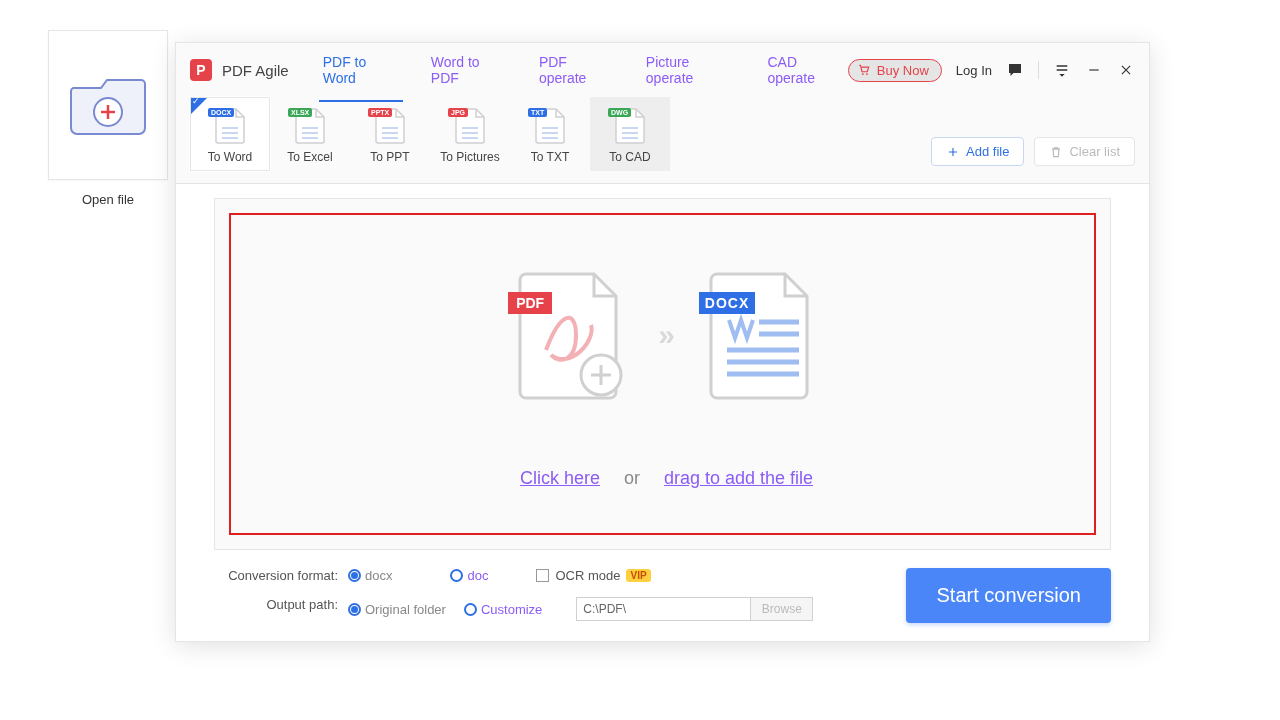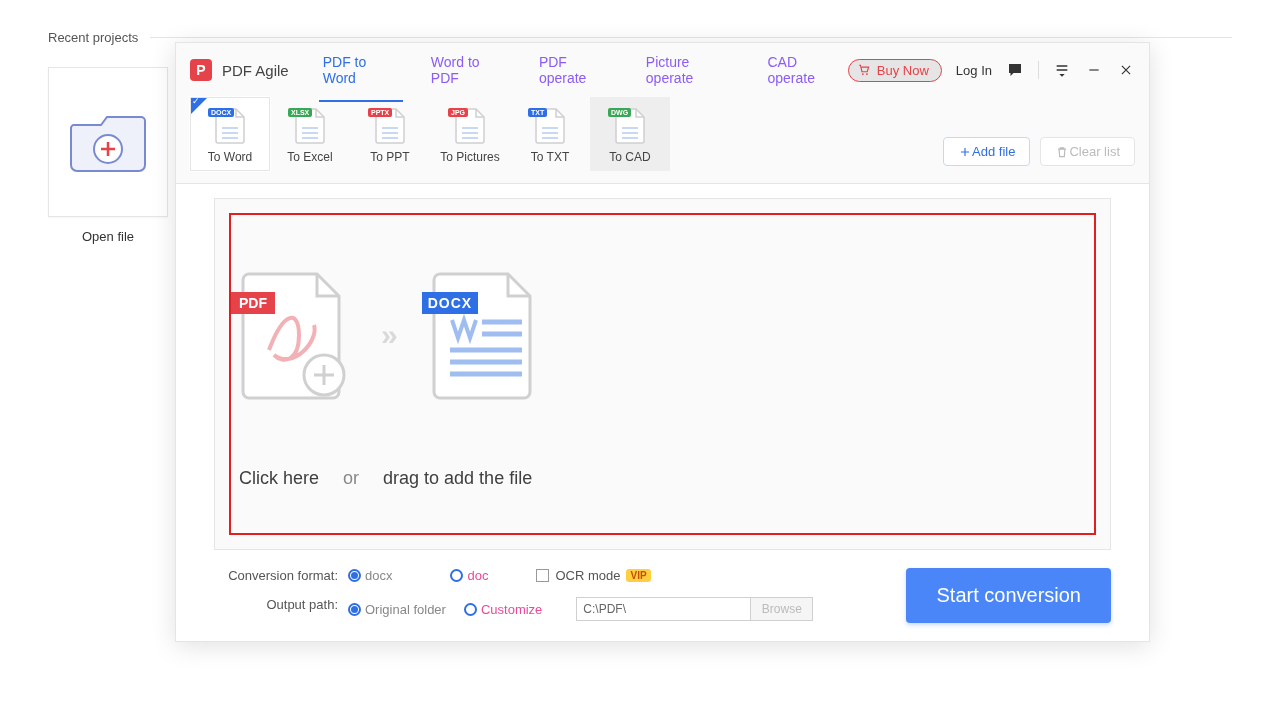--- a/index.html
+++ b/index.html
@@ -179,21 +179,21 @@
     display:flex; gap:10px; align-items:center;
     margin-top: 40px;
   }
   .pillbtn {
     border:1px solid #c7d8f3;
     color:#2f6fe6;
     background:#fff;
     border-radius:4px;
     padding:6px 14px;
     font-size:13px;
-    display:flex; align-items:center; 
+    display:flex; align-items:center; gap:6px;
     cursor:pointer;
   }
   .pillbtn.disabled {
     color:#bbb; border-color:#e5e5e5; cursor:default;
   }
 
   
   .content {
     flex:1;
     padding: 14px 38px 18px;
@@ -204,20 +204,21 @@
     background:#fafafa;
     padding:14px;
     flex:1;
     display:flex;
   }
   .drop-inner {
     border:2px solid #e02020;
     flex:1;
     display:flex;
     flex-direction:column;
+    align-items:center;
     justify-content:center;
     position:relative;
     padding-left:8px;
   }
   .drop-graphics {
     display:flex; align-items:center; gap:32px;
     margin-top: 10px;
   }
   .file-shape {
     position:relative;
@@ -225,21 +226,21 @@
   }
   .arrow-right {
     font-size:30px; color:#d9d9d9; font-weight:700;
   }
   .drop-text {
     margin-top: 68px;
     font-size:18px;
     display:flex; gap:24px;
     align-items:center;
   }
-  .drop-text .link { color:#404040; cursor:pointer; }
+  .drop-text .link { color:#8b5cf6; cursor:pointer;text-decoration:underline; }
   .drop-text .or { color:#888; }
 
   
   .bottom {
     display:flex;
     align-items:flex-start;
     padding: 18px 0 0 0;
   }
   .opts {
     display:grid;
@@ -256,21 +257,21 @@
   }
   .radio .dot {
     width:13px; height:13px; border-radius:50%;
     border:2px solid #2f6fe6;
     display:inline-flex; align-items:center; justify-content:center;
   }
   .radio.unchecked .dot { border-color:#2f6fe6; }
   .radio .dot .inner {
     width:7px; height:7px; background:#2f6fe6; border-radius:50%;
   }
-  .radio .rlabel { color:#ec4899; }
+  .radio .rlabel { color:#8b5cf6; }
   .radio.checked .rlabel { color:#888; }
 
   .chk {
     display:inline-flex; align-items:center; gap:6px; cursor:pointer;text-align:right;
   }
   .chk .box { width:13px; height:13px; border:1px solid #999; background:#fff; }
   .vip-badge {
     background:#ffcf3f; color:#c05000; font-size:10px; font-weight:700;
     padding:1px 4px; border-radius:3px;
   }
@@ -299,24 +300,20 @@
     cursor:pointer;
     box-shadow: 0 2px 4px rgba(37,99,235,0.25);
   }
 
   svg { display:block; }
 </style>
 </head>
 <body>
 
 <div class="bg-page">
-  <div class="recent-header">
-    <span>Recent projects</span>
-    <div class="line"></div>
-  </div>
   <div class="open-tile">
     <div class="tilebox">
       <svg class="folder-icon" viewBox="0 0 80 70">
         <path d="M5 18 h28 l6 -8 h34 a4 4 0 0 1 4 4 v44 a6 6 0 0 1 -6 6 H9 a6 6 0 0 1 -6 -6 V22 a4 4 0 0 1 2 -4 z" fill="#eef0fa" stroke="#7a8ad1" stroke-width="2"></path>
         <circle cx="40" cy="42" r="14" fill="#fff" stroke="#7a8ad1" stroke-width="2"></circle>
         <line x1="40" y1="35" x2="40" y2="49" stroke="#e6424a" stroke-width="2.5"></line>
         <line x1="33" y1="42" x2="47" y2="42" stroke="#e6424a" stroke-width="2.5"></line>
       </svg>
     </div>
     <div class="label">Open file</div>

